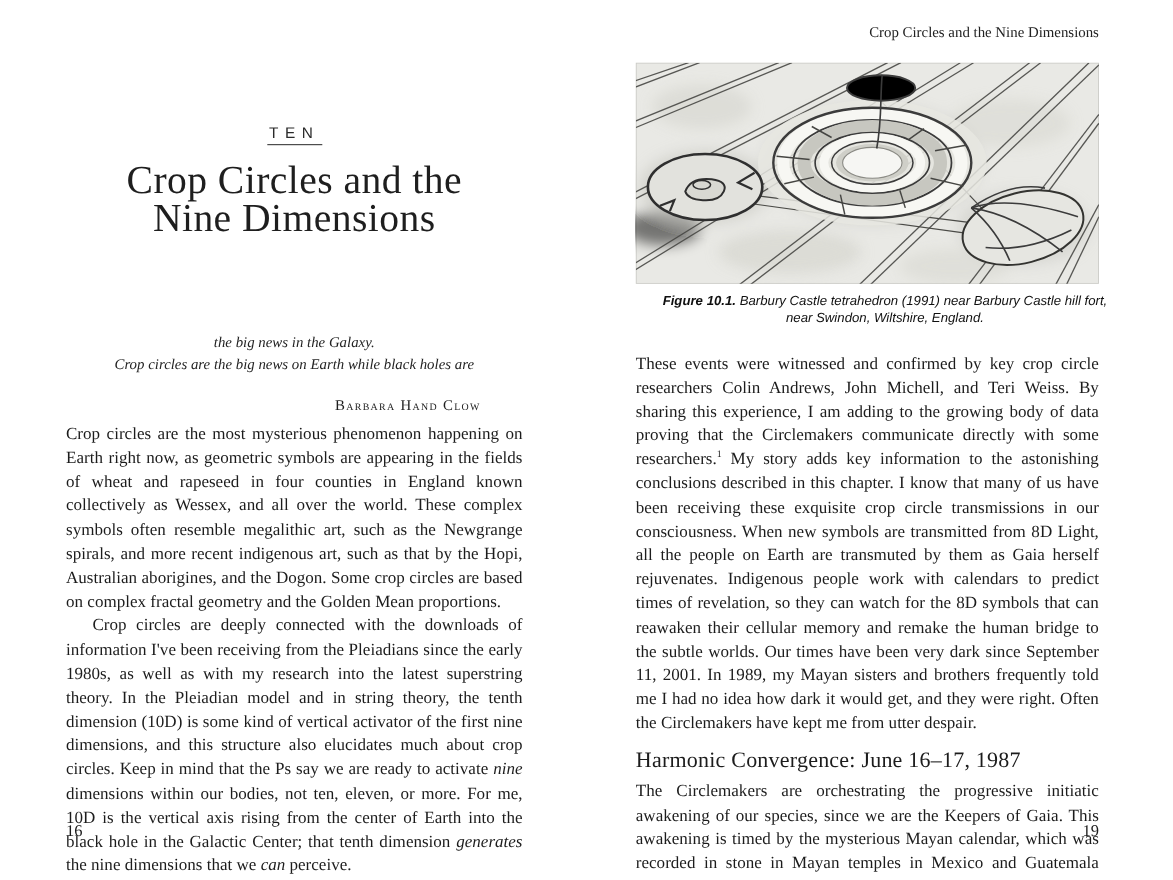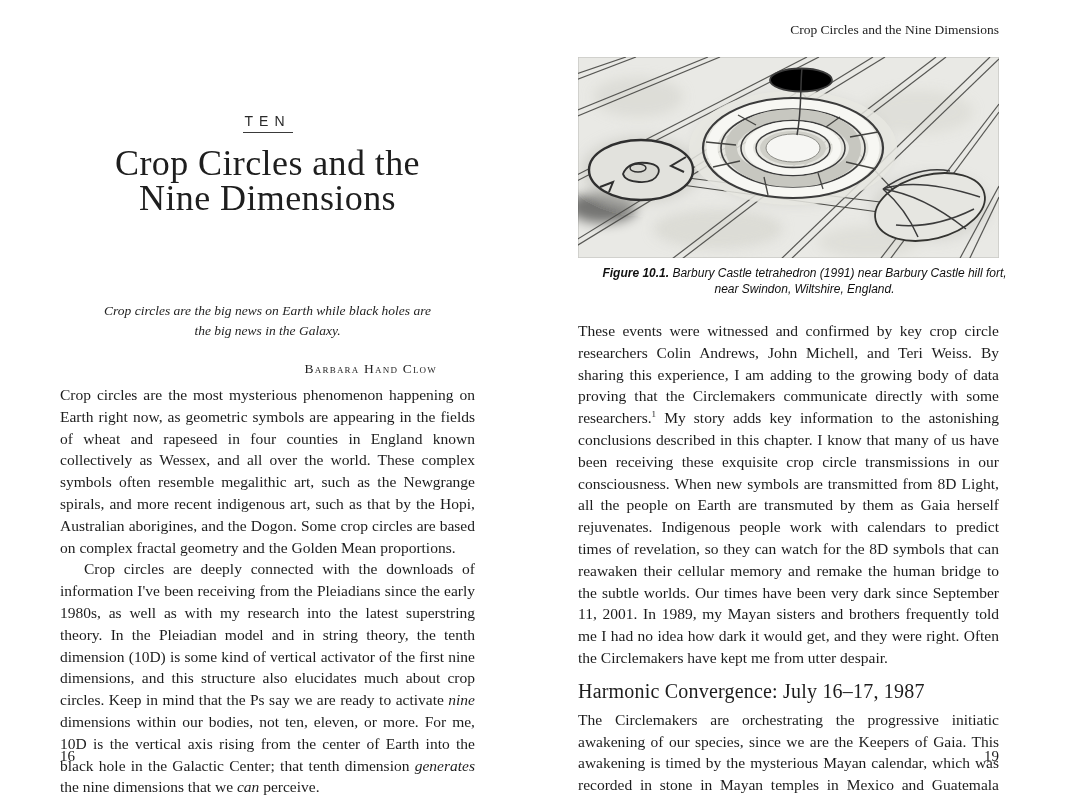--- a/index.html
+++ b/index.html
@@ -48,22 +48,22 @@
 
 <div class="spread">
 
   <section class="page left">
     <div class="chapter-label-wrap">
       <span class="chapter-label">TEN</span>
     </div>
     <h1 class="chapter-title"><span>Crop Circles and the</span><br><span>Nine Dimensions</span></h1>
 
     <div class="epigraph">
+      <div class="ep-line">the big news in the Galaxy.</div>
       <div class="ep-line">Crop circles are the big news on Earth while black holes are</div>
-      <div class="ep-line">the big news in the Galaxy.</div>
       <div class="ep-attrib">Barbara Hand Clow</div>
     </div>
 
     <div class="body-text left-body">
         <p class="para"><span>Crop circles are the most mysterious phenomenon happening on Earth right now, as geometric symbols are appearing in the fields of wheat and rapeseed in four counties in England known collectively as Wessex, and all over the world. These complex symbols often resemble megalithic art, such as the Newgrange spirals, and more recent indigenous art, such as that by the Hopi, Australian aborigines, and the Dogon. Some crop circles are based on complex fractal geometry and the Golden Mean proportions.</span></p>
         <p class="para indent"><span>Crop circles are deeply connected with the downloads of information I've been receiving from the Pleiadians since the early 1980s, as well as with my research into the latest superstring theory. In the Pleiadian model and in string theory, the tenth dimension (10D) is some kind of vertical activator of the first nine dimensions, and this structure also elucidates much about crop circles. Keep in mind that the Ps say we are ready to activate </span><span style="font-style: italic;">nine</span><span> dimensions within our bodies, not ten, eleven, or more. For me, 10D is the vertical axis rising from the center of Earth into the black hole in the Galactic Center; that tenth dimension </span><span style="font-style: italic;">generates</span><span> the nine dimensions that we </span><span style="font-style: italic;">can</span><span> perceive.</span></p>
         <p class="para indent"></p>
       </div>
 
     <div class="page-number pn-left">16</div>
@@ -169,21 +169,21 @@
       <figcaption class="caption">
         <span class="cap-label">Figure 10.1.</span><span class="cap-text"> Barbury Castle tetrahedron (1991) near Barbury Castle hill fort,</span>
         <div class="cap-line2">near Swindon, Wiltshire, England.</div>
       </figcaption>
     </figure>
 
     <div class="body-text right-body">
       <div>
           <p class="para"><span>These events were witnessed and confirmed by key crop circle researchers Colin Andrews, John Michell, and Teri Weiss. By sharing this experience, I am adding to the growing body of data proving that the Circlemakers communicate directly with some researchers.</span><sup>1</sup><span> My story adds key information to the astonishing conclusions described in this chapter. I know that many of us have been receiving these exquisite crop circle transmissions in our consciousness. When new symbols are transmitted from 8D Light, all the people on Earth are transmuted by them as Gaia herself rejuvenates. Indigenous people work with calendars to predict times of revelation, so they can watch for the 8D symbols that can reawaken their cellular memory and remake the human bridge to the subtle worlds. Our times have been very dark since September 11, 2001. In 1989, my Mayan sisters and brothers frequently told me I had no idea how dark it would get, and they were right. Often the Circlemakers have kept me from utter despair.</span></p>
         </div>
-      <h2 class="section-heading">Harmonic Convergence: July 16–17, 1987</h2>
+      <h2 class="section-heading">Harmonic Convergence: June 16–17, 1987</h2>
       <div>
           <p class="para"><span>The Circlemakers are orchestrating the progressive initiatic awakening of our species, since we are the Keepers of Gaia. This awakening is timed by the mysterious Mayan calendar, which was recorded in stone in Mayan temples in Mexico and Guatemala thousands of years ago. A key turning point in the calendar occurred on August 16–17, 1987—galactic synchronization—which was the shift point into the last twenty-five years of the</span></p>
         </div>
     </div>
 
     <div class="page-number pn-right">19</div>
   </section>
 </div>
 
 </body></html>

